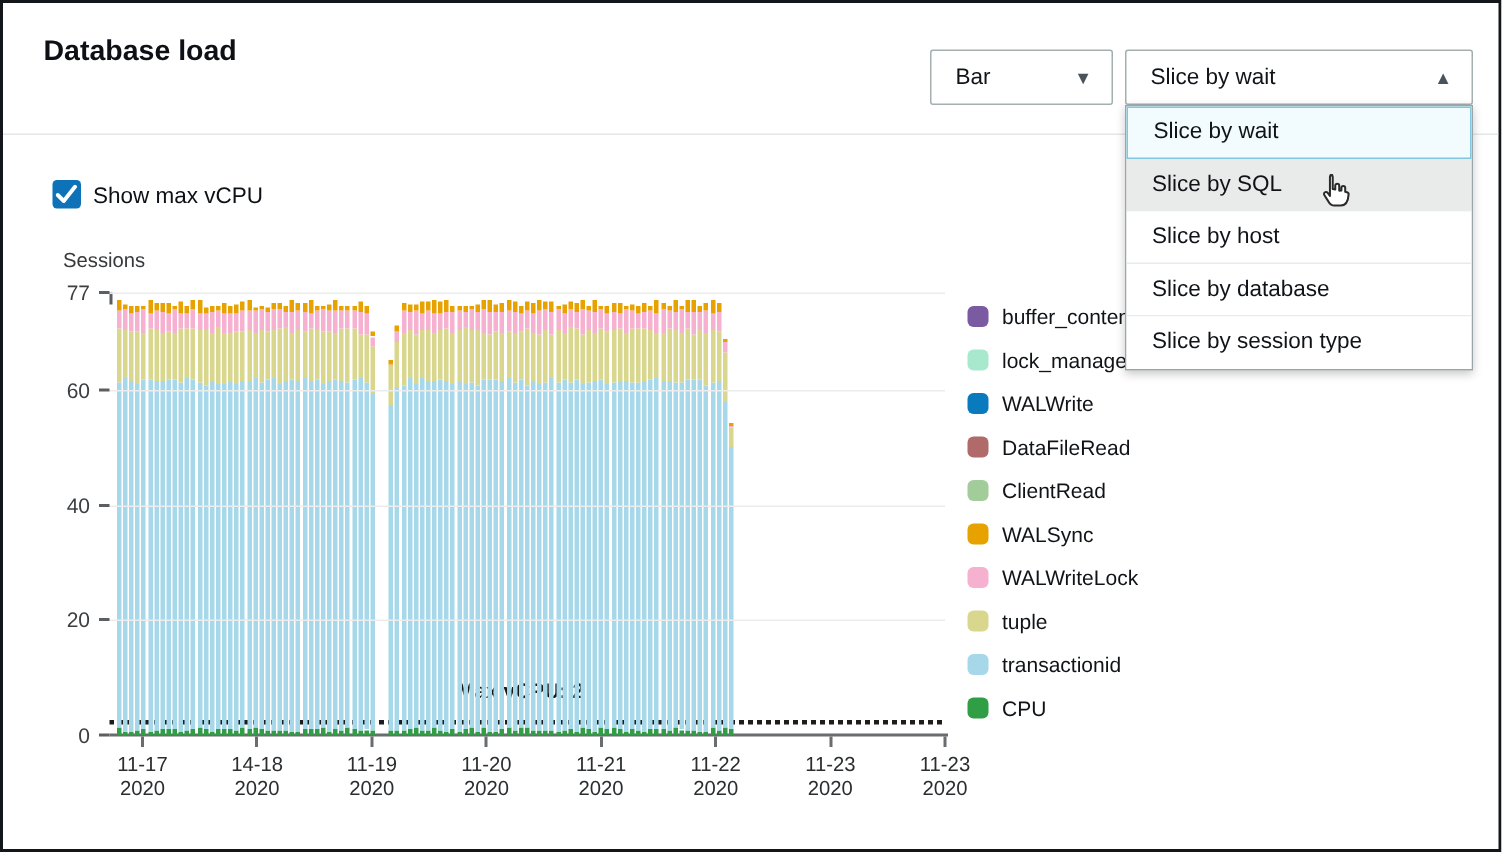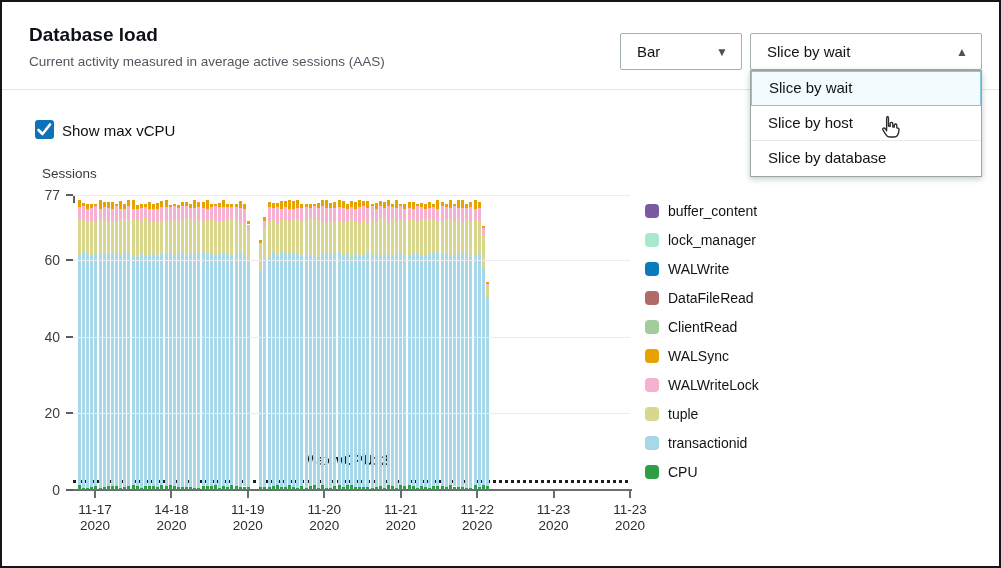--- a/index.html
+++ b/index.html
@@ -70,37 +70,38 @@
   .legend .lname{font-size:14px; color:#101418; white-space:nowrap;}
 
   .cursor{position:absolute; left:874px; top:112px; z-index:30; pointer-events:none;}
 </style>
 </head>
 <body>
 
 <div class="window">
 
   <div class="title">Database load</div>
-  <div class="subtitle">Current activity measured in average active sessions (AAS)</div>
   <div class="divider"></div>
 
   <div class="select" id="barSelect">
     <span>Bar</span>
     <span class="caret">▼</span>
   </div>
 
   <div class="select" id="sliceSelect">
     <span>Slice by wait</span>
     <span class="caret">▲</span>
   </div>
 
   <div class="menu" id="sliceMenu">
       <div class="opt selected">Slice by wait</div>
+      <div class="opt hovered">Slice by SQL</div>
       <div class="opt">Slice by host</div>
       <div class="opt">Slice by database</div>
+      <div class="opt">Slice by session type</div>
     </div>
 
   <div class="checkbox">
     <svg width="15" height="13" viewBox="0 0 15 13">
       <polyline points="1.5,7 5.5,11 13,1.5" fill="none" stroke="#ffffff" stroke-width="2.6" stroke-linecap="round" stroke-linejoin="round"></polyline>
     </svg>
   </div>
   <div class="checkbox-label">Show max vCPU</div>
 
   <div class="chart" id="chart">

